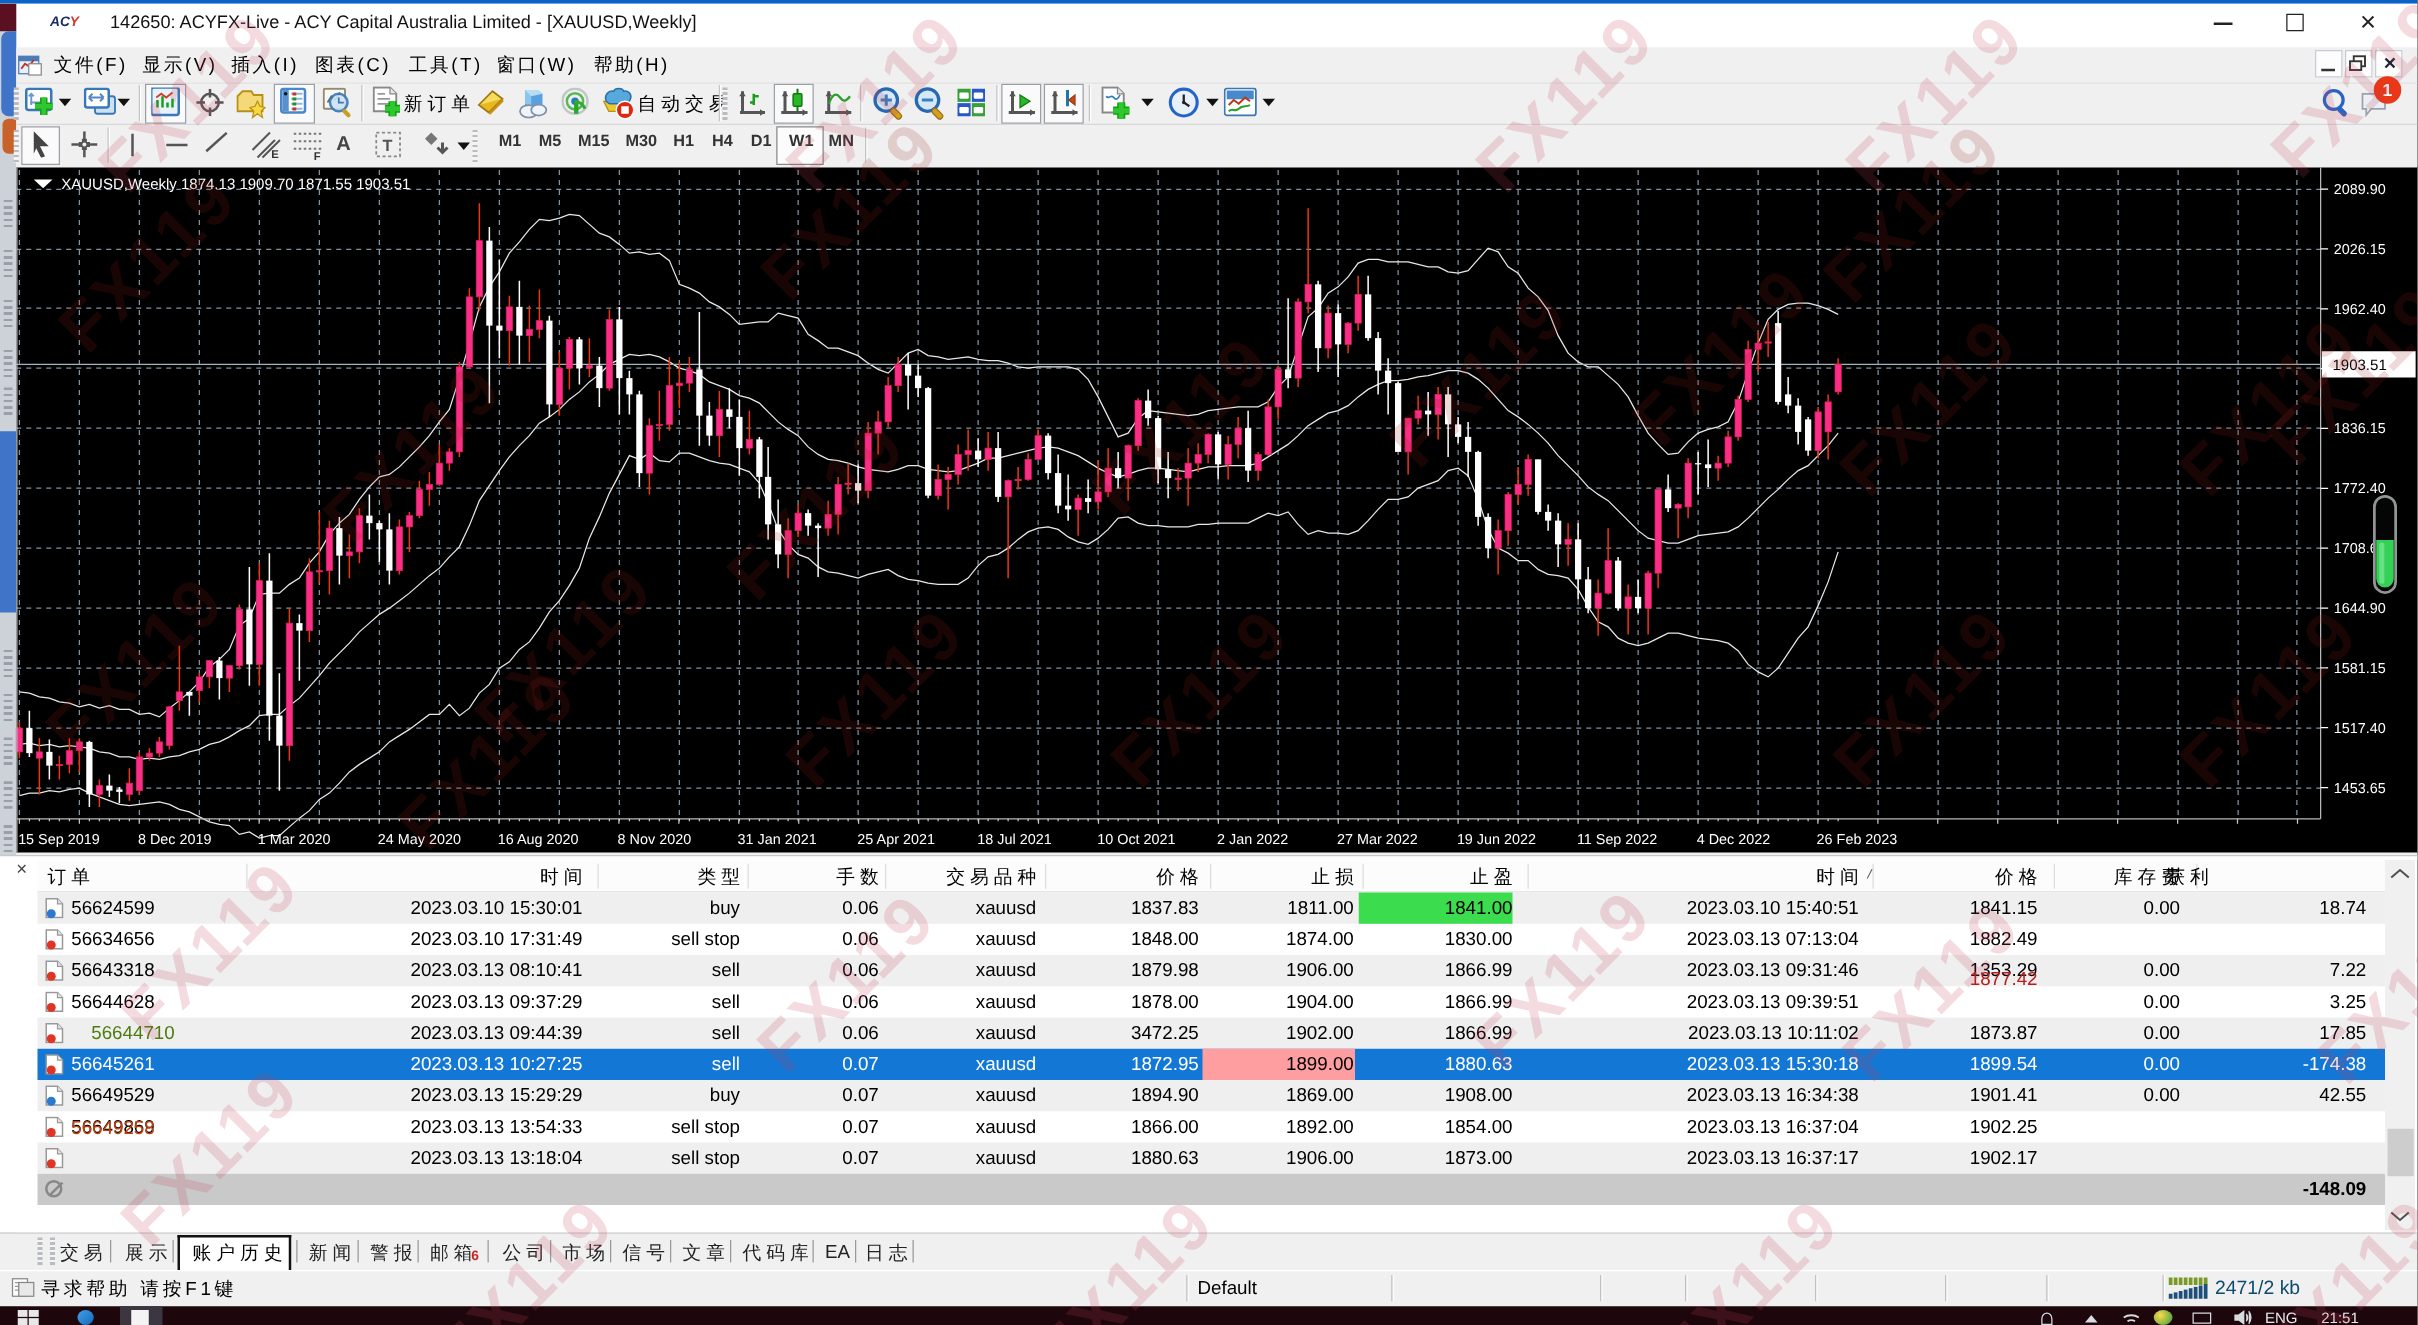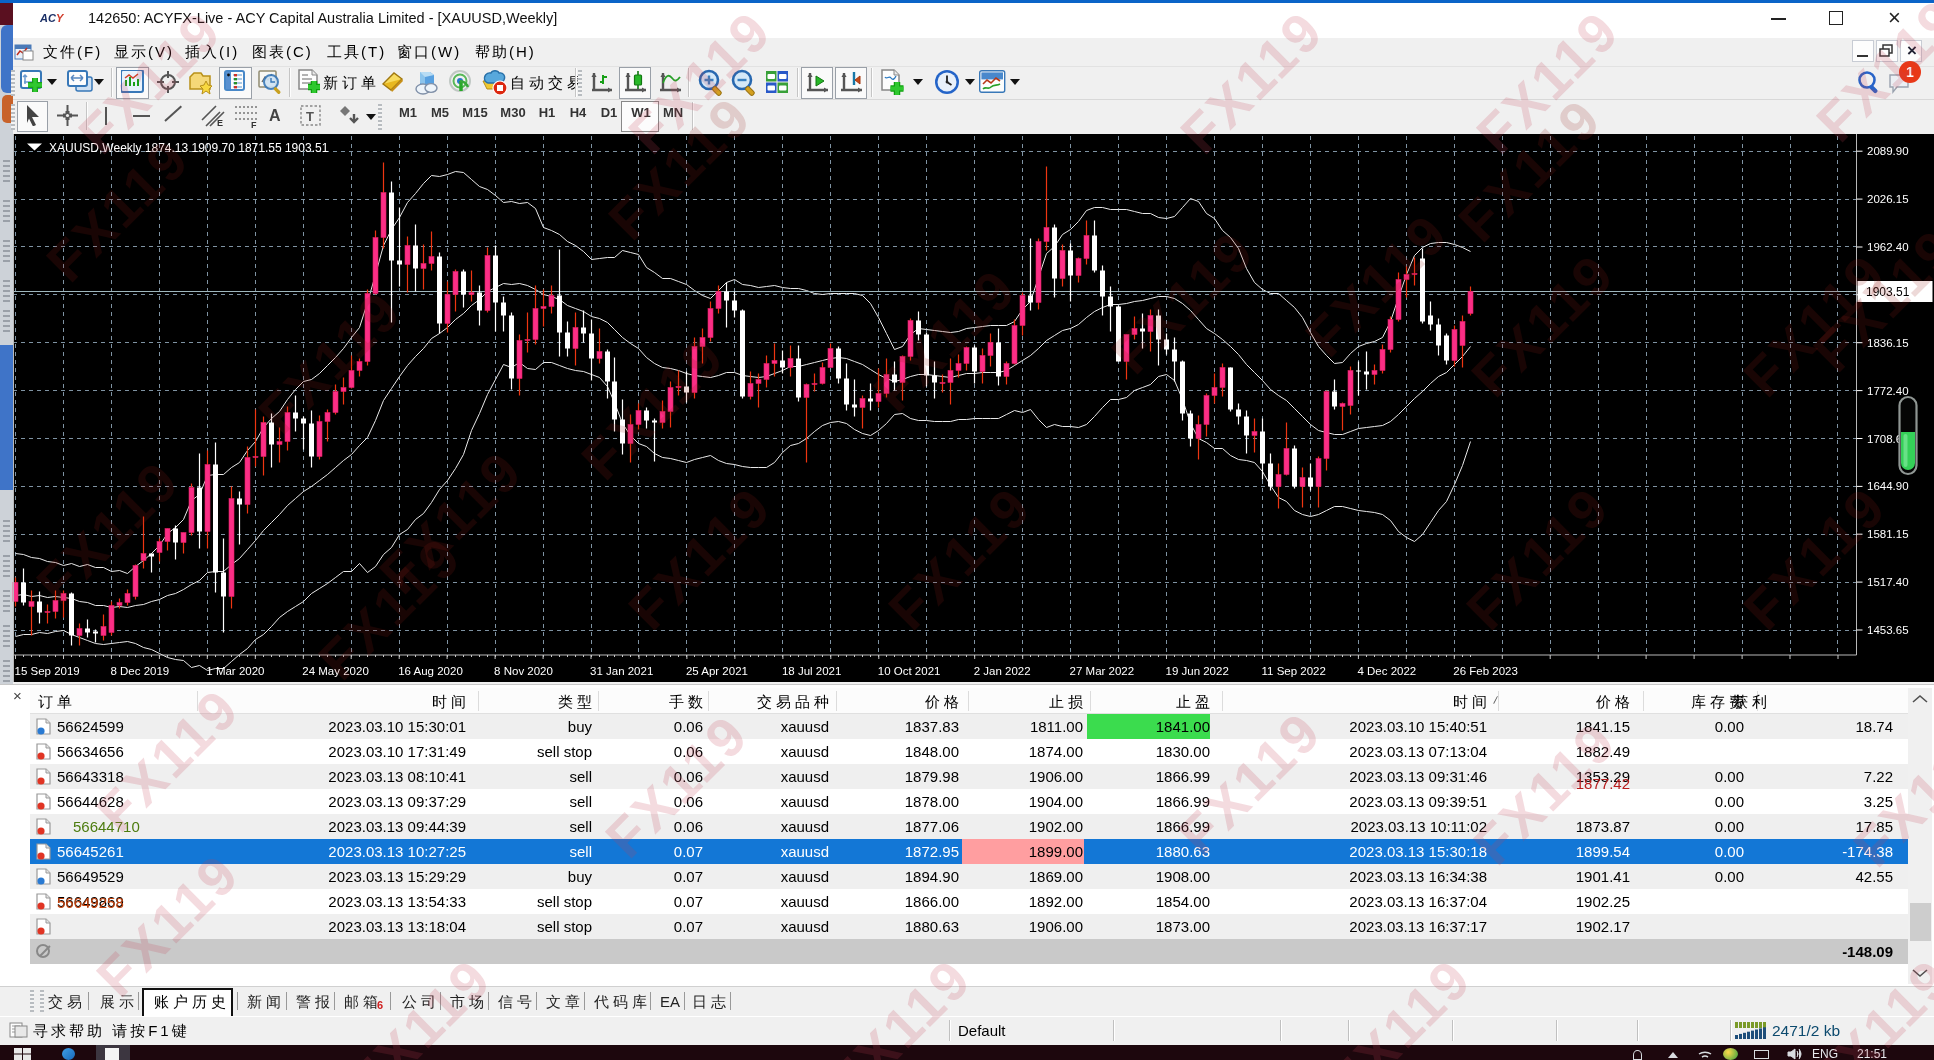--- a/index.html
+++ b/index.html
@@ -606,21 +606,21 @@
 <svg class="ic" style="left:36px;top:818px" width="16" height="17">
       <path d="M1 1h9l4 4v11H1z" fill="#fff" stroke="#999" stroke-width="1.2"></path>
       <path d="M10 1v4h4" fill="#e4e4e4" stroke="#999"></path>
       <circle cx="5" cy="13" r="3.6" fill="#e03424"></circle>
     </svg>
 <div class="cell" style="left:73px;top:814px;text-align:right;color:#4d7c0f">56644710</div>
 <div class="cell" style="left:296px;top:814px;width:170px;color:#000">2023.03.13 09:44:39</div>
 <div class="cell" style="left:422px;top:814px;width:170px;color:#000">sell</div>
 <div class="cell" style="left:533px;top:814px;width:170px;color:#000">0.06</div>
 <div class="cell" style="left:659px;top:814px;width:170px;color:#000">xauusd</div>
-<div class="cell" style="left:789px;top:814px;width:170px;color:#000">1877.06</div>
+<div class="cell" style="left:789px;top:814px;width:170px;color:#000">3472.25</div>
 <div class="cell" style="left:913px;top:814px;width:170px;color:#000">1902.00</div>
 <div class="cell" style="left:1040px;top:814px;width:170px;color:#000">1866.99</div>
 <div class="cell" style="left:1317px;top:814px;width:170px;color:#000">2023.03.13 10:11:02</div>
 <div class="cell" style="left:1460px;top:814px;width:170px;color:#000">1873.87</div>
 <div class="cell" style="left:1574px;top:814px;width:170px;color:#000">0.00</div>
 <div class="cell" style="left:1723px;top:814px;width:170px;color:#000">17.85</div>
 <div class="ab" style="left:30px;top:839px;width:1878px;height:25px;background:#1377d6"></div>
 <div class="ab" style="left:962px;top:839px;width:122px;height:25px;background:#ff9ea0"></div>
 <svg class="ic" style="left:36px;top:843px" width="16" height="17">
       <path d="M1 1h9l4 4v11H1z" fill="#fff" stroke="#999" stroke-width="1.2"></path>

